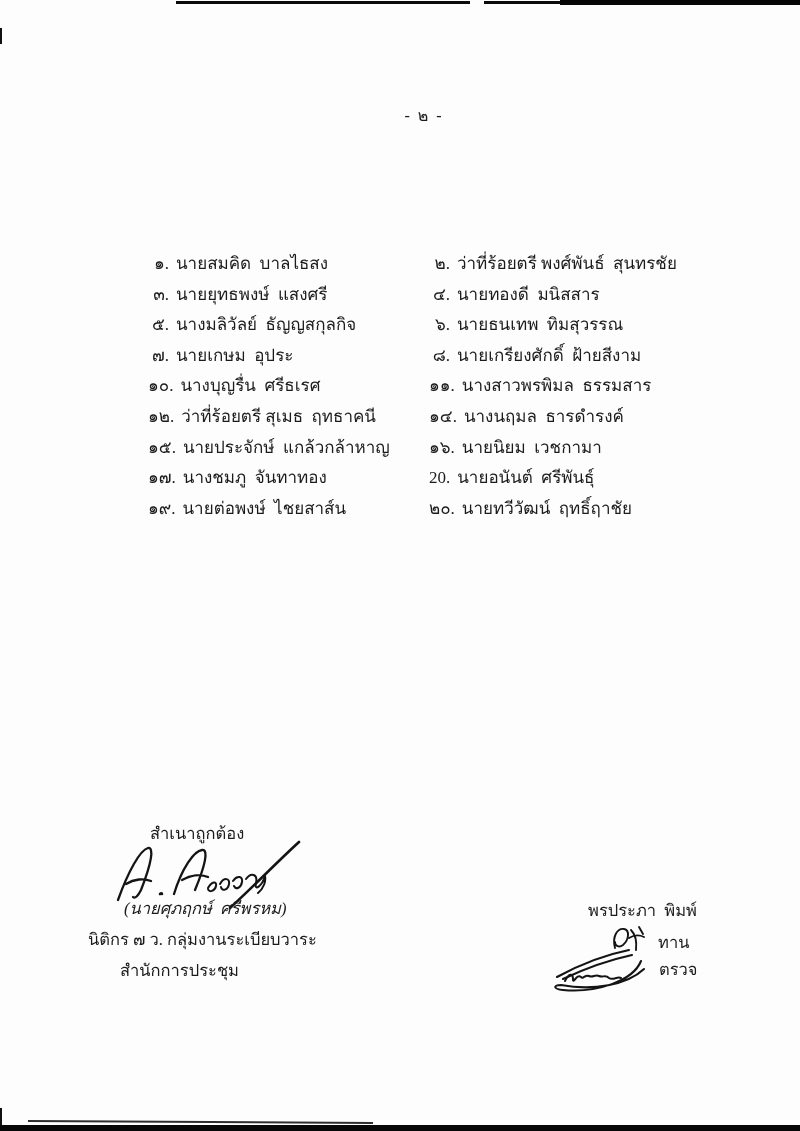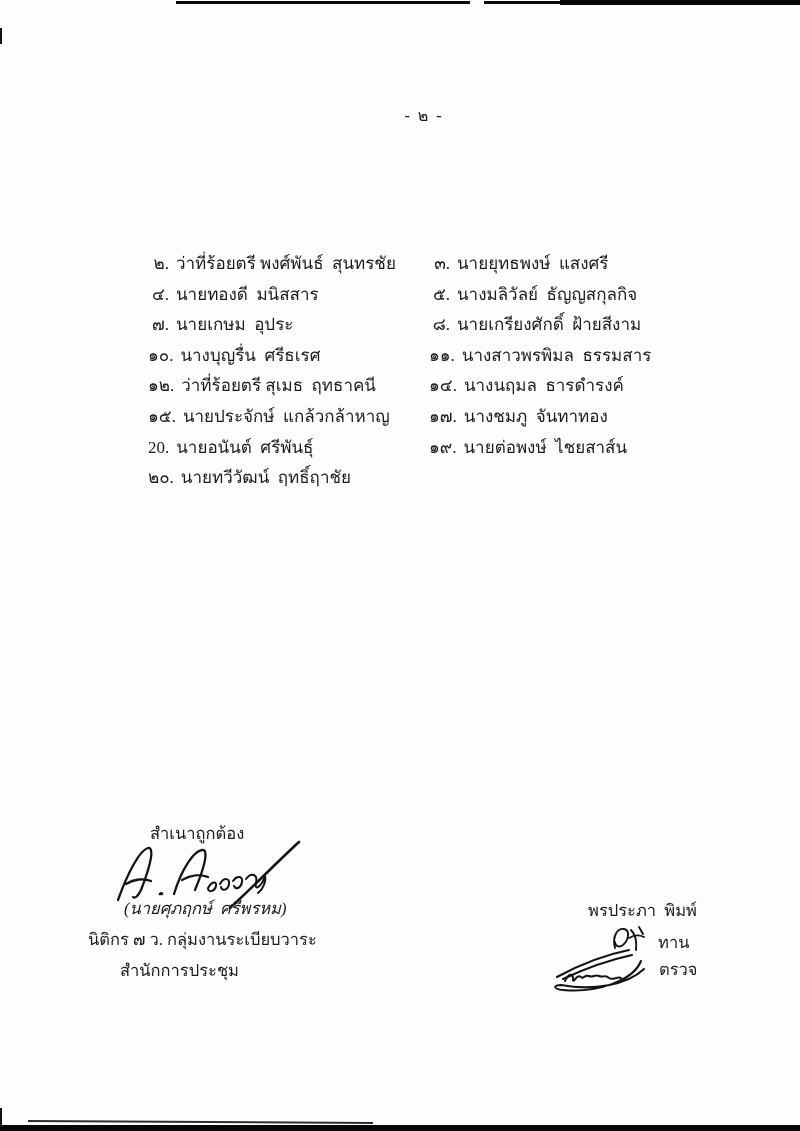--- a/index.html
+++ b/index.html
@@ -64,31 +64,34 @@
   <div class="scan-top-gap"></div>
   <div class="scan-left-mark-a"></div>
   <div class="scan-left-mark-b"></div>
   <div class="scan-bottom-band"></div>
   <div class="scan-bottom-slant"></div>
 
   <div class="page-number">- ๒ -</div>
 
 
   <div class="endorser-list">
+    <div class="entry"><span class="num">๑.</span><span class="nm">นายสมคิด  บาลไธสง</span></div>
     <div class="entry"><span class="num">๒.</span><span class="nm">ว่าที่ร้อยตรี พงศ์พันธ์  สุนทรชัย</span></div>
     <div class="entry"><span class="num">๓.</span><span class="nm">นายยุทธพงษ์  แสงศรี</span></div>
     <div class="entry"><span class="num">๔.</span><span class="nm">นายทองดี  มนิสสาร</span></div>
     <div class="entry"><span class="num">๕.</span><span class="nm">นางมลิวัลย์  ธัญญสกุลกิจ</span></div>
+    <div class="entry"><span class="num">๖.</span><span class="nm">นายธนเทพ  ทิมสุวรรณ</span></div>
     <div class="entry"><span class="num">๗.</span><span class="nm">นายเกษม  อุประ</span></div>
     <div class="entry"><span class="num">๘.</span><span class="nm">นายเกรียงศักดิ์  ฝ้ายสีงาม</span></div>
     <div class="entry"><span class="num">๑๐.</span><span class="nm">นางบุญรื่น  ศรีธเรศ</span></div>
     <div class="entry"><span class="num">๑๑.</span><span class="nm">นางสาวพรพิมล  ธรรมสาร</span></div>
     <div class="entry"><span class="num">๑๒.</span><span class="nm">ว่าที่ร้อยตรี สุเมธ  ฤทธาคนี</span></div>
     <div class="entry"><span class="num">๑๔.</span><span class="nm">นางนฤมล  ธารดำรงค์</span></div>
     <div class="entry"><span class="num">๑๕.</span><span class="nm">นายประจักษ์  แกล้วกล้าหาญ</span></div>
+    <div class="entry"><span class="num">๑๖.</span><span class="nm">นายนิยม  เวชกามา</span></div>
     <div class="entry"><span class="num">๑๗.</span><span class="nm">นางชมภู  จันทาทอง</span></div>
     <div class="entry"><span class="num">20.</span><span class="nm">นายอนันต์  ศรีพันธุ์</span></div>
     <div class="entry"><span class="num">๑๙.</span><span class="nm">นายต่อพงษ์  ไชยสาส์น</span></div>
     <div class="entry"><span class="num">๒๐.</span><span class="nm">นายทวีวัฒน์  ฤทธิ์ฤาชัย</span></div>
   </div>
 
   <div class="abs cert-line1">สำเนาถูกต้อง</div>
   <div class="cert-sig">
     <svg width="198" height="74" viewBox="0 0 198 74">
       <path stroke-width="2.3" d="M10,62 C20,34 32,12 40,10 C46,9 44,24 33,52 C30,58 27,61 25,59"></path>

